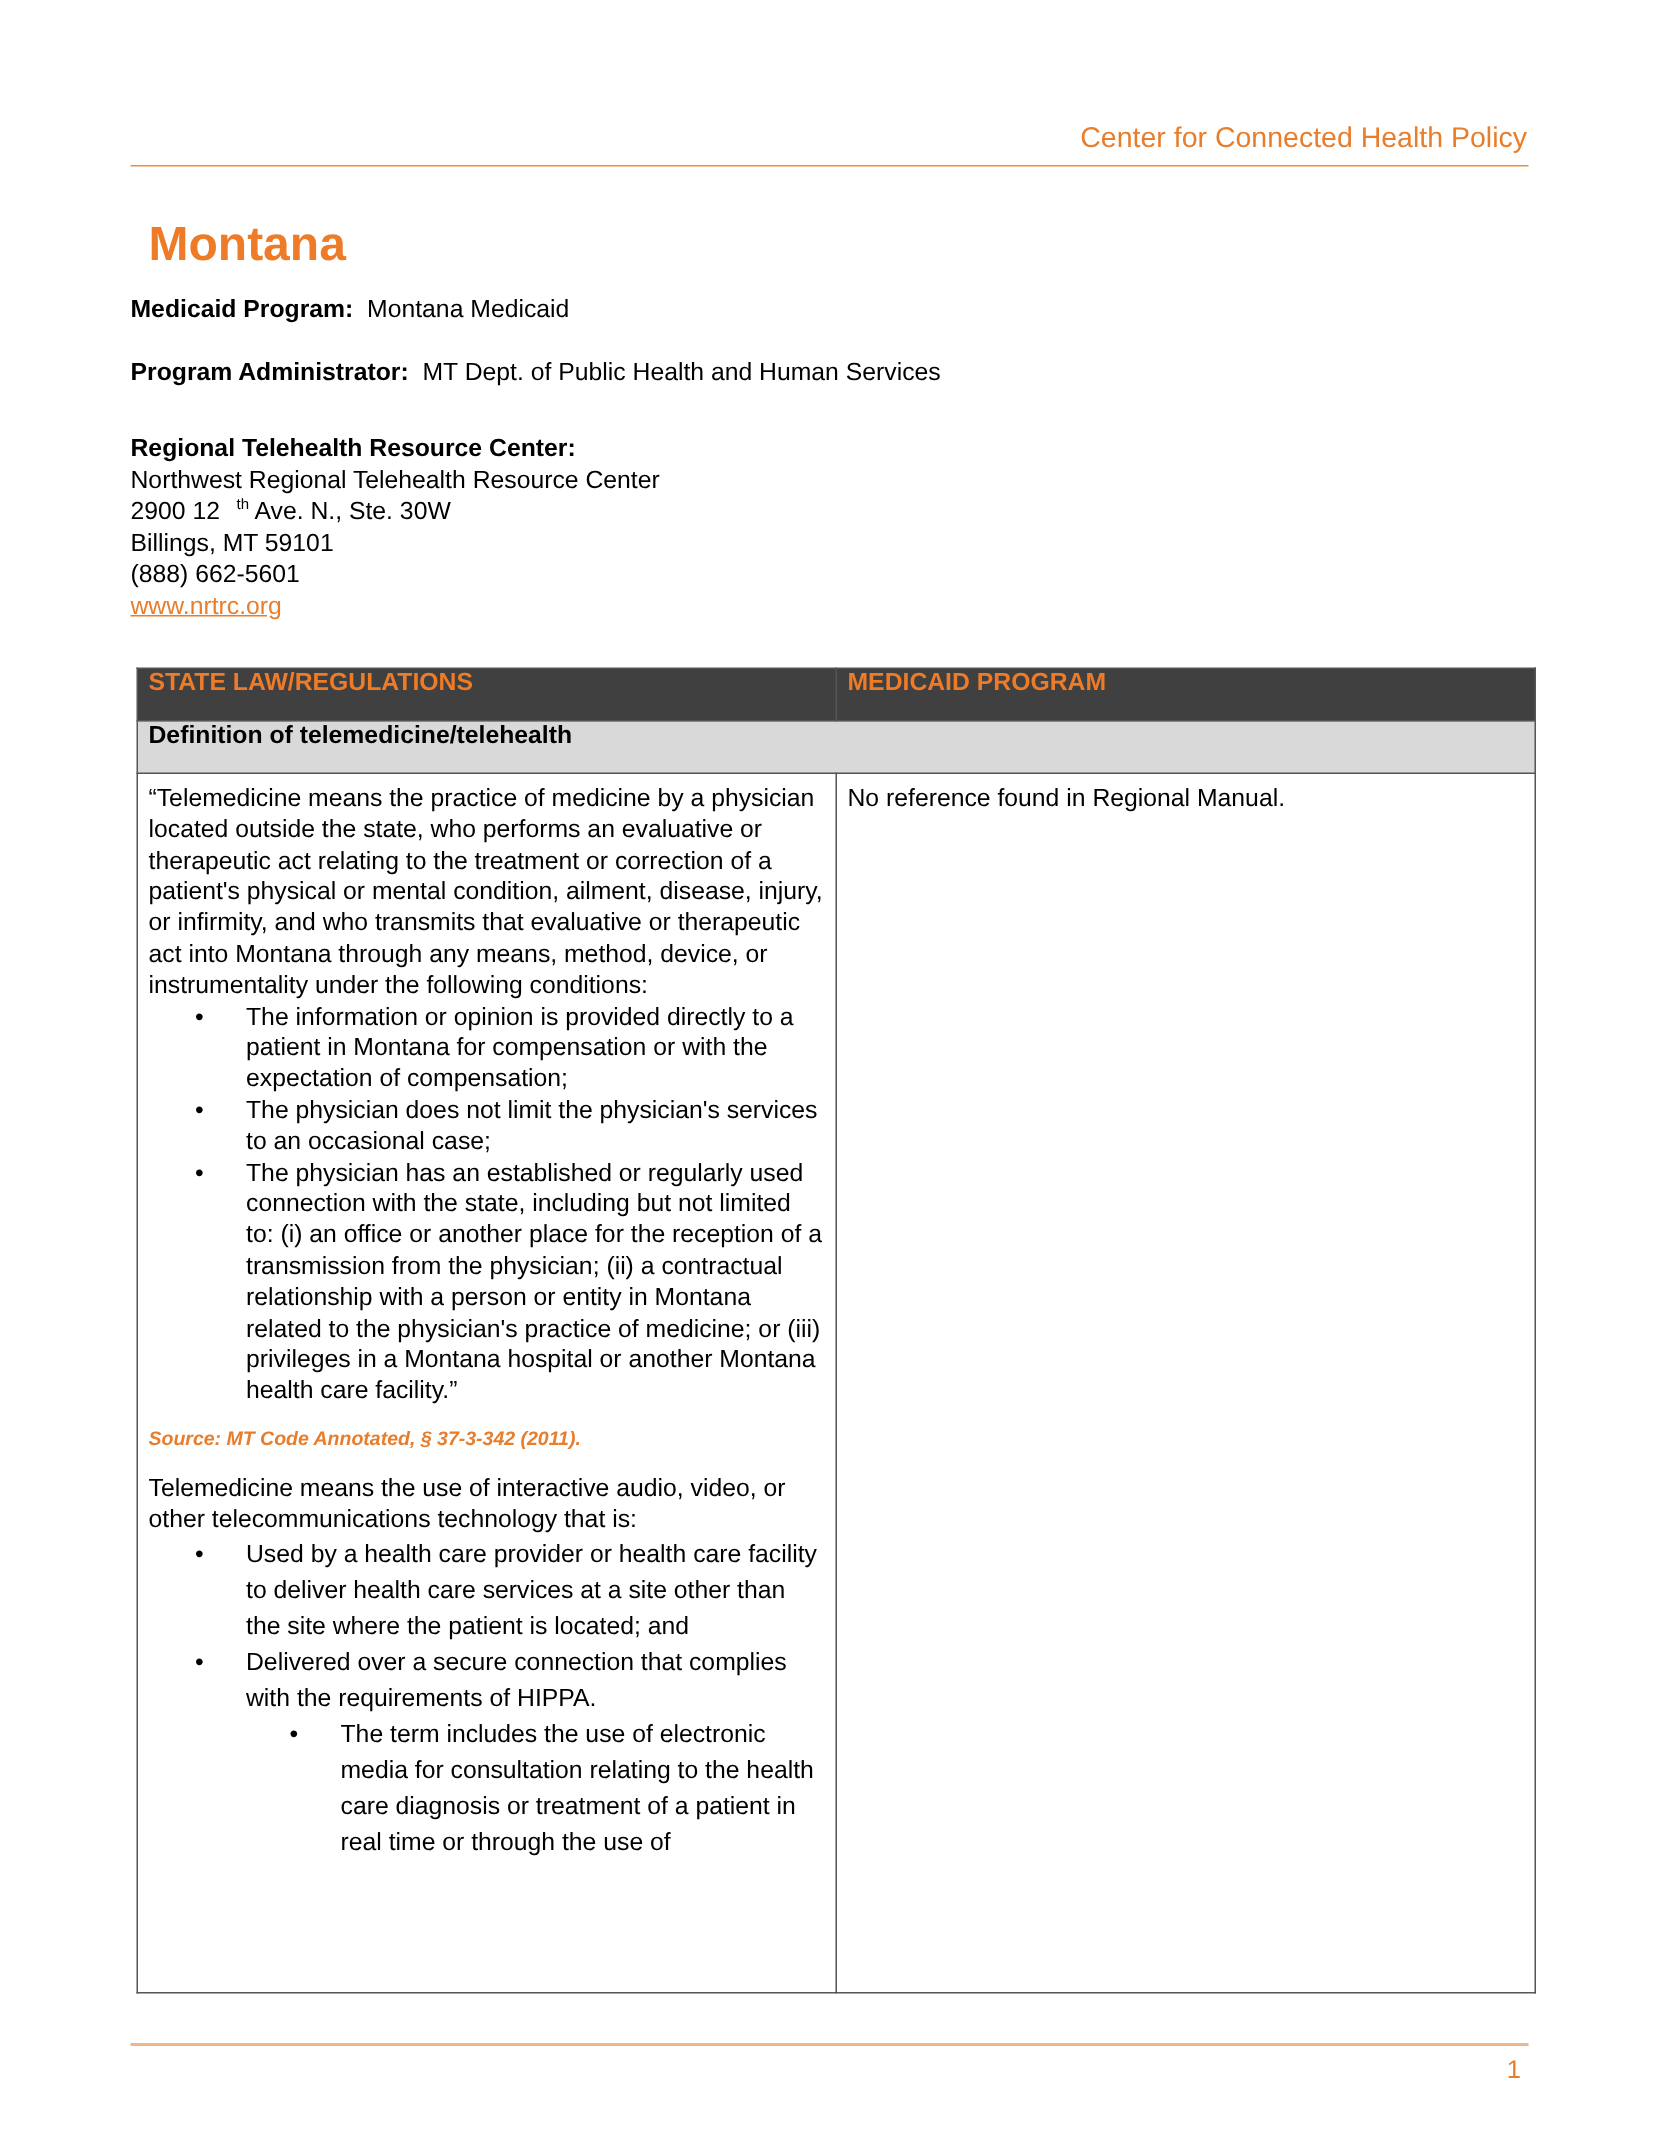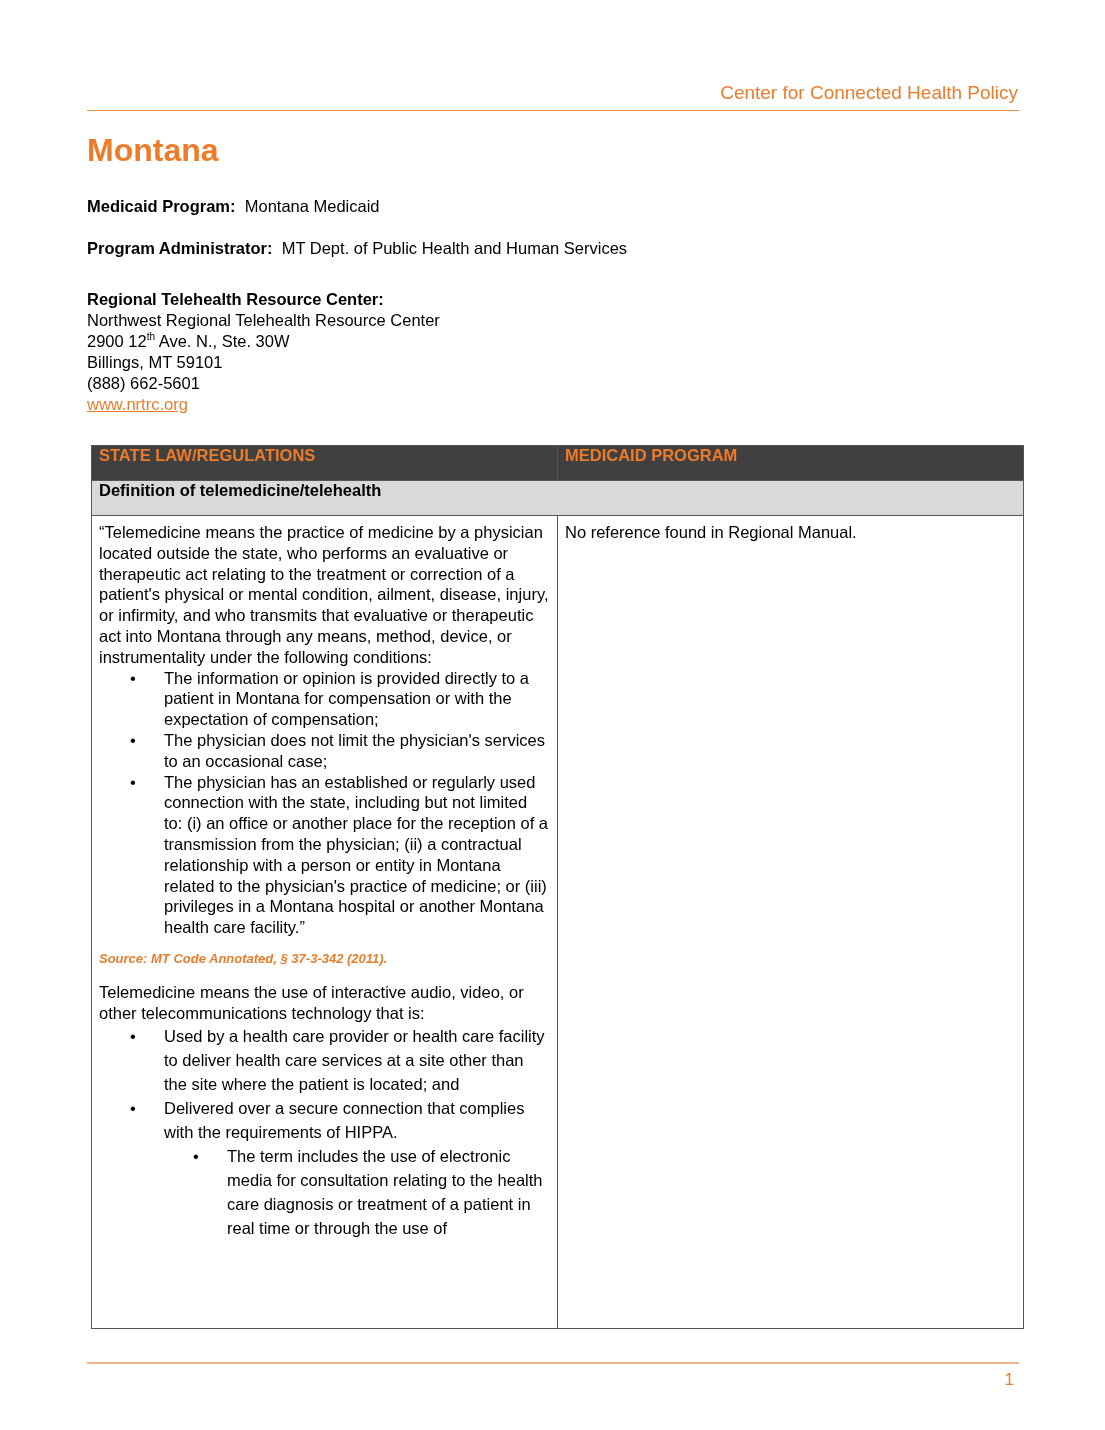--- a/index.html
+++ b/index.html
@@ -1,24 +1,24 @@
 <!DOCTYPE html>
 <html><head>
 <meta charset="utf-8">
 <style>
   html, body { margin: 0; padding: 0; background: #ffffff; }
   body { width: 1105px; height: 1430px; position: relative; overflow: hidden;
          font-family: "Liberation Sans", sans-serif; color: #000; }
   .header-text { position: absolute; right: 87px; top: 82px; font-size: 19px; color: #e87d2c; }
   .header-rule { position: absolute; left: 87px; width: 932px; top: 110px; height: 1px; background: #e8913f; }
-  .title { position: absolute; left: 87px; top: 132px; font-size: 32px; font-weight: bold; color: #ee7b27; margin: 0; }
+  .title { position: absolute; left: 87px; top: 132px; font-size: 32px; font-weight: bold; color: #ee7b27; margin: 12px; }
   .info { position: absolute; left: 87px; font-size: 16.5px; line-height: 21px; }
   .info b { font-weight: bold; }
   .link { color: #e87d2c; text-decoration: underline; }
-  sup { font-size: 10px; line-height: 0; vertical-align: 7px; }
+  sup { font-size: 10px; line-height: 0; vertical-align: 7px; margin-left: 11px; }
 
   table.main { position: absolute; left: 91px; top: 445px; width: 933px; border-collapse: collapse; font-size: 16.5px; }
   table.main td { border: 1px solid #555; vertical-align: top; padding: 0 7px; }
   .hdr td { background: #404040; color: #ee7b27; font-weight: bold; height: 34px; vertical-align: middle; border-color: #888; }
   .sec td { background: #d9d9d9; font-weight: bold; height: 34px; vertical-align: middle; border-color: #888; }
   .col1 { width: 451px; }
   .body-cell { line-height: 20.8px; padding-top: 6px !important; height: 806px; }
   ul { margin: 0; padding: 0; list-style: none; }
   li { position: relative; padding-left: 65px; }
   li::before { content: "•"; position: absolute; left: 31px; }

